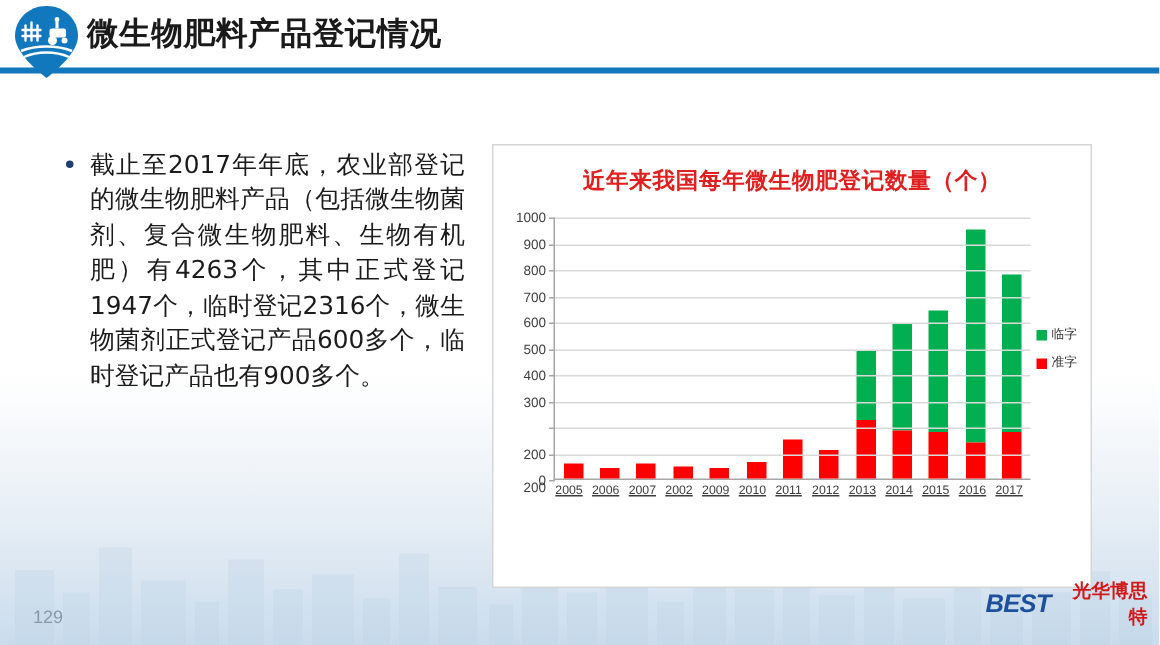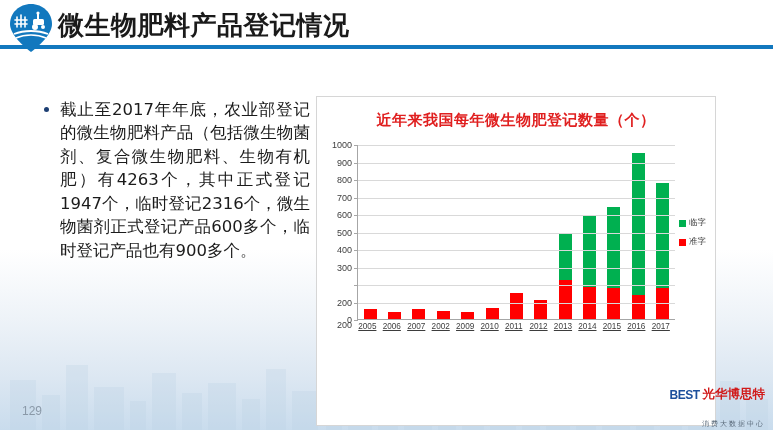--- a/index.html
+++ b/index.html
@@ -34,21 +34,21 @@
   }
   .logo-pin {
     position: absolute;
     left: 8px; top: 3px;
     width: 46px; height: 50px;
   }
   .logo-pin svg { display:block; }
   .page-title {
     position: absolute;
     left: 58px; top: 8px;
-    font-size: 26px;
+    font-size: 21px;
     font-weight: 700;
     color: #1a1a1a;
     letter-spacing: .5px;
     font-family: "DejaVu Sans", "Liberation Sans", sans-serif;
     white-space: nowrap;
   }
   .header-rule {
     position: absolute;
     left: 46px; top: 45px;
     width: 727px; height: 4px;
@@ -82,22 +82,22 @@
     position: absolute;
     left: 2px; top: 9px;
     width: 5px; height: 5px;
     border-radius: 50%;
     background: #1d3f73;
   }
 
   
   .chart-panel {
     position: absolute;
-    left: 316px; top: 96px;
-    width: 400px; height: 330px;
+    left: 328px; top: 96px;
+    width: 400px; height: 296px;
     background: #ffffff;
     border: 1px solid #d6d6d6;
   }
   .chart-title {
     position: absolute;
     left: 0; top: 14px;
     width: 100%;
     text-align: center;
     font-size: 15px;
     font-weight: 700;
@@ -209,22 +209,22 @@
     font-family: "Liberation Sans", sans-serif;
   }
   .footer-logo {
     position: absolute;
     right: 8px; bottom: 8px;
     width: 108px; height: 36px;
     text-align: right;
   }
   .fl-row { display: flex; align-items: center; justify-content: flex-end; gap: 3px; }
   .fl-best {
-    font-size: 12px; font-weight: 700; color: #1c4f9c;
-    font-family: "Liberation Sans", sans-serif; letter-spacing: -.5px;
+    font-size: 17px; font-weight: 700; color: #1c4f9c;
+    font-family: "Liberation Sans", sans-serif; letter-spacing: -.5px; font-style: italic;
   }
   .fl-cn {
     font-size: 12.5px; font-weight: 700; color: #d11a1a;
     font-family: "DejaVu Sans", "Liberation Sans", sans-serif;
   }
   .fl-sub {
     margin-top: 16px;
     font-size: 7px; color: #5a6a7a; letter-spacing: 2px;
     font-family: "DejaVu Sans", "Liberation Sans", sans-serif;
   }

